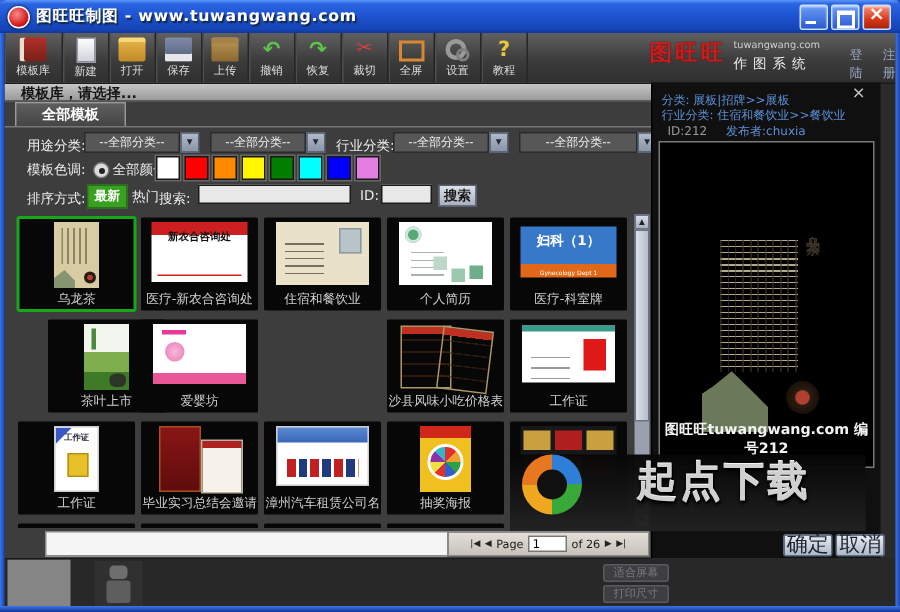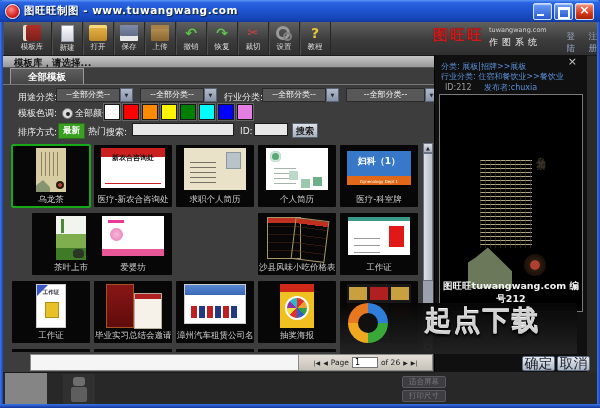--- a/index.html
+++ b/index.html
@@ -24,21 +24,21 @@
   #win-controls{position:absolute;right:6px;top:3px;display:flex;}
   .wb-min::before{content:'';position:absolute;left:3px;bottom:3px;width:7px;height:2px;background:#fff;}
   .wb-max::before{content:'';position:absolute;left:3px;top:3px;width:8px;height:7px;border:2px solid #fff;border-top-width:3px;}
   .wb-close::before{content:'×';position:absolute;left:0;right:0;top:-2px;color:#fff;font-size:13px;font-weight:bold;text-align:center;}
   
   #toolbar{position:absolute;left:3px;top:22px;width:594px;height:33px;z-index:5;
     background:linear-gradient(#606060,#3c3c3c 55%,#2f2f2f);border-bottom:1px solid #1c1c1c;
     display:flex;align-items:stretch;}
   .tb-btn{flex:0 0 30px;display:flex;flex-direction:column;justify-content:center;align-items:center;
     border-right:1px solid #262626;box-shadow:1px 0 0 #4e4e4e inset;cursor:default;}
-  .tb-btn:first-child{flex-basis:38px;padding-left:10px;}
+  .tb-btn:first-child{flex-basis:38px;}
   .tb-label{font-size:7.5px;color:#ddd;margin-top:1px;white-space:nowrap;}
   .tb-icon{width:18px;height:16px;display:block;position:relative;}
   .library-icon{background:linear-gradient(#b03028,#7a1f1a);border-radius:2px;box-shadow:inset 3px 0 0 #e8e0d0;}
   .new-file-icon{width:11px;height:15px;margin:0 auto;background:linear-gradient(#fdfdfd,#cdd3da);border:1px solid #99a;}
   .open-folder-icon{background:linear-gradient(#e8b84a,#c08a28);border-radius:2px;box-shadow:inset 0 3px 0 #f8d87a;}
   .save-icon{background:linear-gradient(#7e8aa8,#55607c);box-shadow:inset 0 -5px 0 #e8e8e8;border-radius:1px;}
   .upload-icon{background:linear-gradient(#c09858,#8a6830);box-shadow:inset 0 4px 0 #a5824a;border-radius:1px;}
   .undo-icon::before,.redo-icon::before{display:block;text-align:center;color:#5cc44a;font-size:14px;line-height:16px;font-weight:bold;}
   .undo-icon::before{content:'↶';}
   .redo-icon::before{content:'↷';}
@@ -268,20 +268,24 @@
         </div>
         <div class="tb-btn">
           <span class="tb-icon redo-icon"></span>
           <span class="tb-label">恢复</span>
         </div>
         <div class="tb-btn">
           <span class="tb-icon crop-icon"></span>
           <span class="tb-label">裁切</span>
         </div>
         <div class="tb-btn">
+          <span class="tb-icon fullscreen-icon"></span>
+          <span class="tb-label">全屏</span>
+        </div>
+        <div class="tb-btn">
           <span class="tb-icon settings-icon"></span>
           <span class="tb-label">设置</span>
         </div>
         <div class="tb-btn">
           <span class="tb-icon tutorial-icon"></span>
           <span class="tb-label">教程</span>
         </div>
       </div>
     <div id="brand">
       <span id="brand-red">图旺旺</span>
@@ -350,21 +354,21 @@
         <div class="cell-label">乌龙茶</div>
       </div>
       <div class="cell" style="left: 84px; top: 2px;">
         <div class="thumb k-red-banner-card">
           <span class="t-big">新农合咨询处</span>
         </div>
         <div class="cell-label">医疗-新农合咨询处</div>
       </div>
       <div class="cell" style="left: 166px; top: 2px;">
         <div class="thumb k-resume-beige"></div>
-        <div class="cell-label">求职个人简历</div>
+        <div class="cell-label">住宿和餐饮业</div>
       </div>
       <div class="cell" style="left: 248px; top: 2px;">
         <div class="thumb k-resume-green"></div>
         <div class="cell-label">个人简历</div>
       </div>
       <div class="cell" style="left: 330px; top: 2px;">
         <div class="thumb k-dept-sign">
           <span class="t-big">妇科（1）</span>
           <span class="t-sub">Gynecology Dept 1</span>
         </div>

